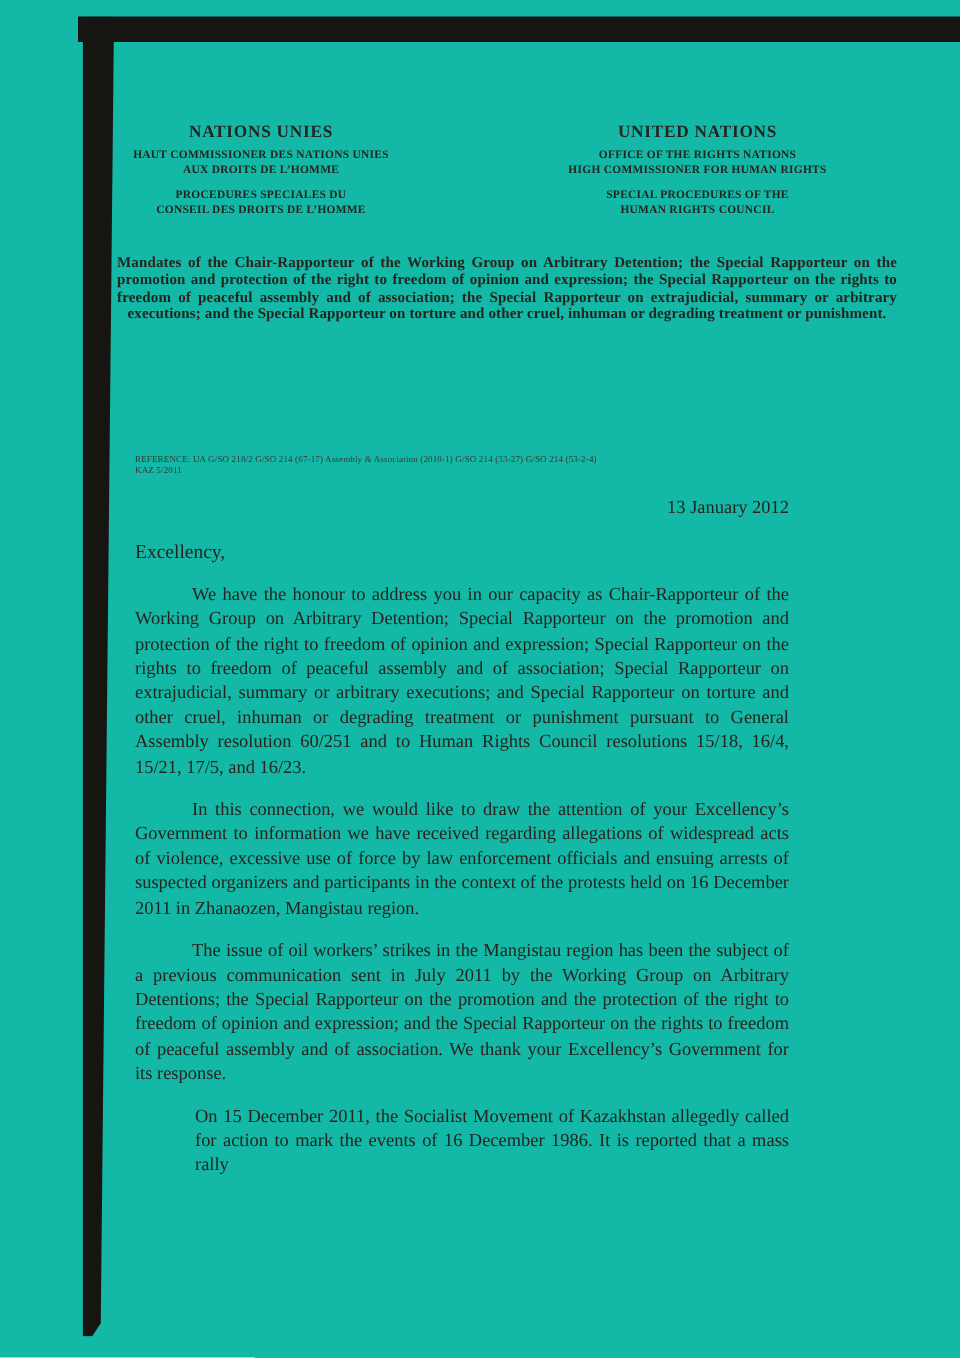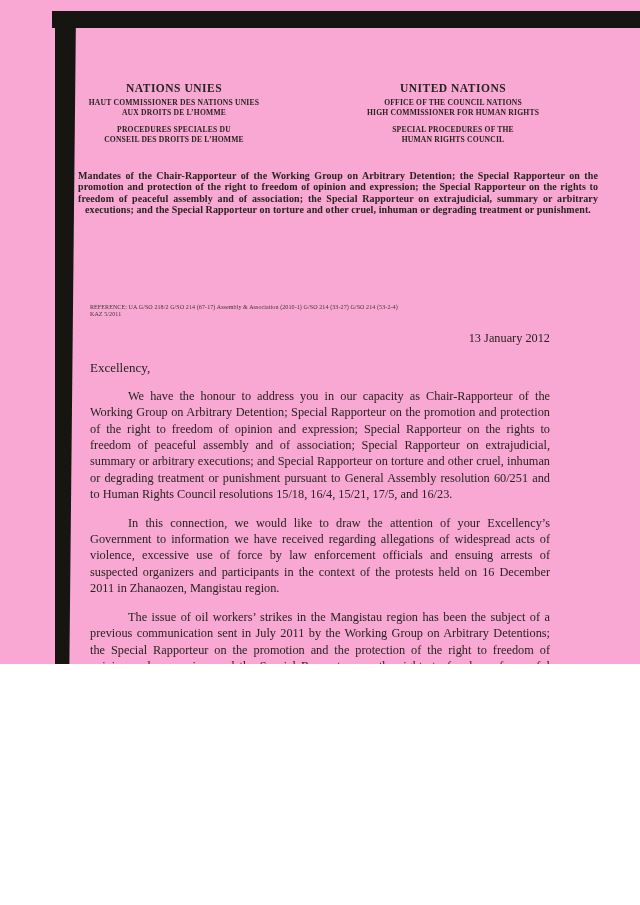--- a/index.html
+++ b/index.html
@@ -1,61 +1,61 @@
 <!DOCTYPE html>
 <html><head>
 <meta charset="utf-8">
 <style>
   * { margin:0; padding:0; box-sizing:border-box; }
   html, body { background:#ffffff; }
   .scan {
     position:relative;
-    width:640px; height:664px;
-    background:#f9a8d4;
+    width:640px; height:905px;
+    background:#14b8a6;
     font-family:"Liberation Serif","DejaVu Serif",serif;
     color:#26241f;
     overflow:hidden;
   }
   .edge-top {
     position:absolute; left:52px; top:11px; width:588px; height:17px;
     background:#171511;
   }
   .edge-left {
     position:absolute; left:55px; top:11px; width:21px; height:880px;
     background:#171511;
     clip-path: polygon(0 0, 100% 0, 58% 99%, 30% 100%, 0 100%);
   }
   .page {
     position:absolute; left:76px; top:28px; width:564px; height:877px;
   }
   .letterhead { position:relative; margin-top:54px; height:70px; }
   .lh-col { position:absolute; text-align:center; }
   .lh-left { left:2px; width:192px; }
-  .lh-right { left:276px; width:202px; }
+  .lh-right { left:288px; width:202px; }
   .lh-title { font-weight:bold; font-size:11.5px; letter-spacing:0.5px; margin-bottom:4px; }
   .lh-sub { font-weight:bold; font-size:7.6px; line-height:9.6px; letter-spacing:0.2px; }
   .lh-gap { height:8px; }
   .mandates {
     margin:18px 0 0 2px;
     width:520px;
     font-weight:bold;
     font-size:10px;
     line-height:11.4px;
     text-align:justify;
     text-align-last:center;
     letter-spacing:0.1px;
   }
   .reference {
     margin:88px 0 0 14px;
     font-size:6px;
     line-height:7.6px;
     color:#3a3832;
     letter-spacing:0.1px;
   }
-  .body-block { margin:0 90px 0 14px; }
+  .body-block { margin:0 114px 0 14px; }
   .date { text-align:right; font-size:12.3px; margin-top:12px; }
   .salutation { font-size:13px; margin-top:14px; }
   .para {
     font-size:12.3px;
     line-height:16.4px;
     text-align:justify;
     text-indent:38px;
     margin-top:12px;
   }
   .quote {
@@ -79,21 +79,21 @@
       <div class="lh-col lh-left">
         <div class="lh-title">NATIONS UNIES</div>
         <div class="lh-sub">HAUT COMMISSIONER DES NATIONS UNIES</div>
         <div class="lh-sub">AUX DROITS DE L’HOMME</div>
         <div class="lh-gap"></div>
         <div class="lh-sub">PROCEDURES SPECIALES DU</div>
         <div class="lh-sub">CONSEIL DES DROITS DE L’HOMME</div>
       </div>
       <div class="lh-col lh-right">
         <div class="lh-title">UNITED NATIONS</div>
-        <div class="lh-sub">OFFICE OF THE COUNCIL NATIONS</div>
+        <div class="lh-sub">OFFICE OF THE RIGHTS NATIONS</div>
         <div class="lh-sub">HIGH COMMISSIONER FOR HUMAN RIGHTS</div>
         <div class="lh-gap"></div>
         <div class="lh-sub">SPECIAL PROCEDURES OF THE</div>
         <div class="lh-sub">HUMAN RIGHTS COUNCIL</div>
       </div>
     </div>
 
     <p class="mandates">Mandates of the Chair-Rapporteur of the Working Group on Arbitrary Detention; the Special Rapporteur on the promotion and protection of the right to freedom of opinion and expression; the Special Rapporteur on the rights to freedom of peaceful assembly and of association; the Special Rapporteur on extrajudicial, summary or arbitrary executions; and the Special Rapporteur on torture and other cruel, inhuman or degrading treatment or punishment.</p>
 
     <div class="reference">
@@ -106,16 +106,17 @@
 
       <p class="salutation">Excellency,</p>
 
       <p class="para">We have the honour to address you in our capacity as Chair-Rapporteur of the Working Group on Arbitrary Detention; Special Rapporteur on the promotion and protection of the right to freedom of opinion and expression; Special Rapporteur on the rights to freedom of peaceful assembly and of association; Special Rapporteur on extrajudicial, summary or arbitrary executions; and Special Rapporteur on torture and other cruel, inhuman or degrading treatment or punishment pursuant to General Assembly resolution 60/251 and to Human Rights Council resolutions 15/18, 16/4, 15/21, 17/5, and 16/23.</p>
 
       <p class="para"><span>In this connection, we would like to draw the attention of your Excellency’s Government to information we have received regarding allegations of </span><span class="bold">widespread acts of violence, excessive use of force by law enforcement officials and ensuing arrests of suspected organizers and participants in the context of the protests held on 16 December 2011 in Zhanaozen, Mangistau region</span><span>.</span></p>
 
       <p class="para">The issue of oil workers’ strikes in the Mangistau region has been the subject of a previous communication sent in July 2011 by the Working Group on Arbitrary Detentions; the Special Rapporteur on the promotion and the protection of the right to freedom of opinion and expression; and the Special Rapporteur on the rights to freedom of peaceful assembly and of association. We thank your Excellency’s Government for its response.</p>
 
 
+      <p class="quote">On 15 December 2011, the Socialist Movement of Kazakhstan allegedly called for action to mark the events of 16 December 1986. It is reported that a mass rally</p>
     </div>
 
   </div>
 </div>
 
 </body></html>

